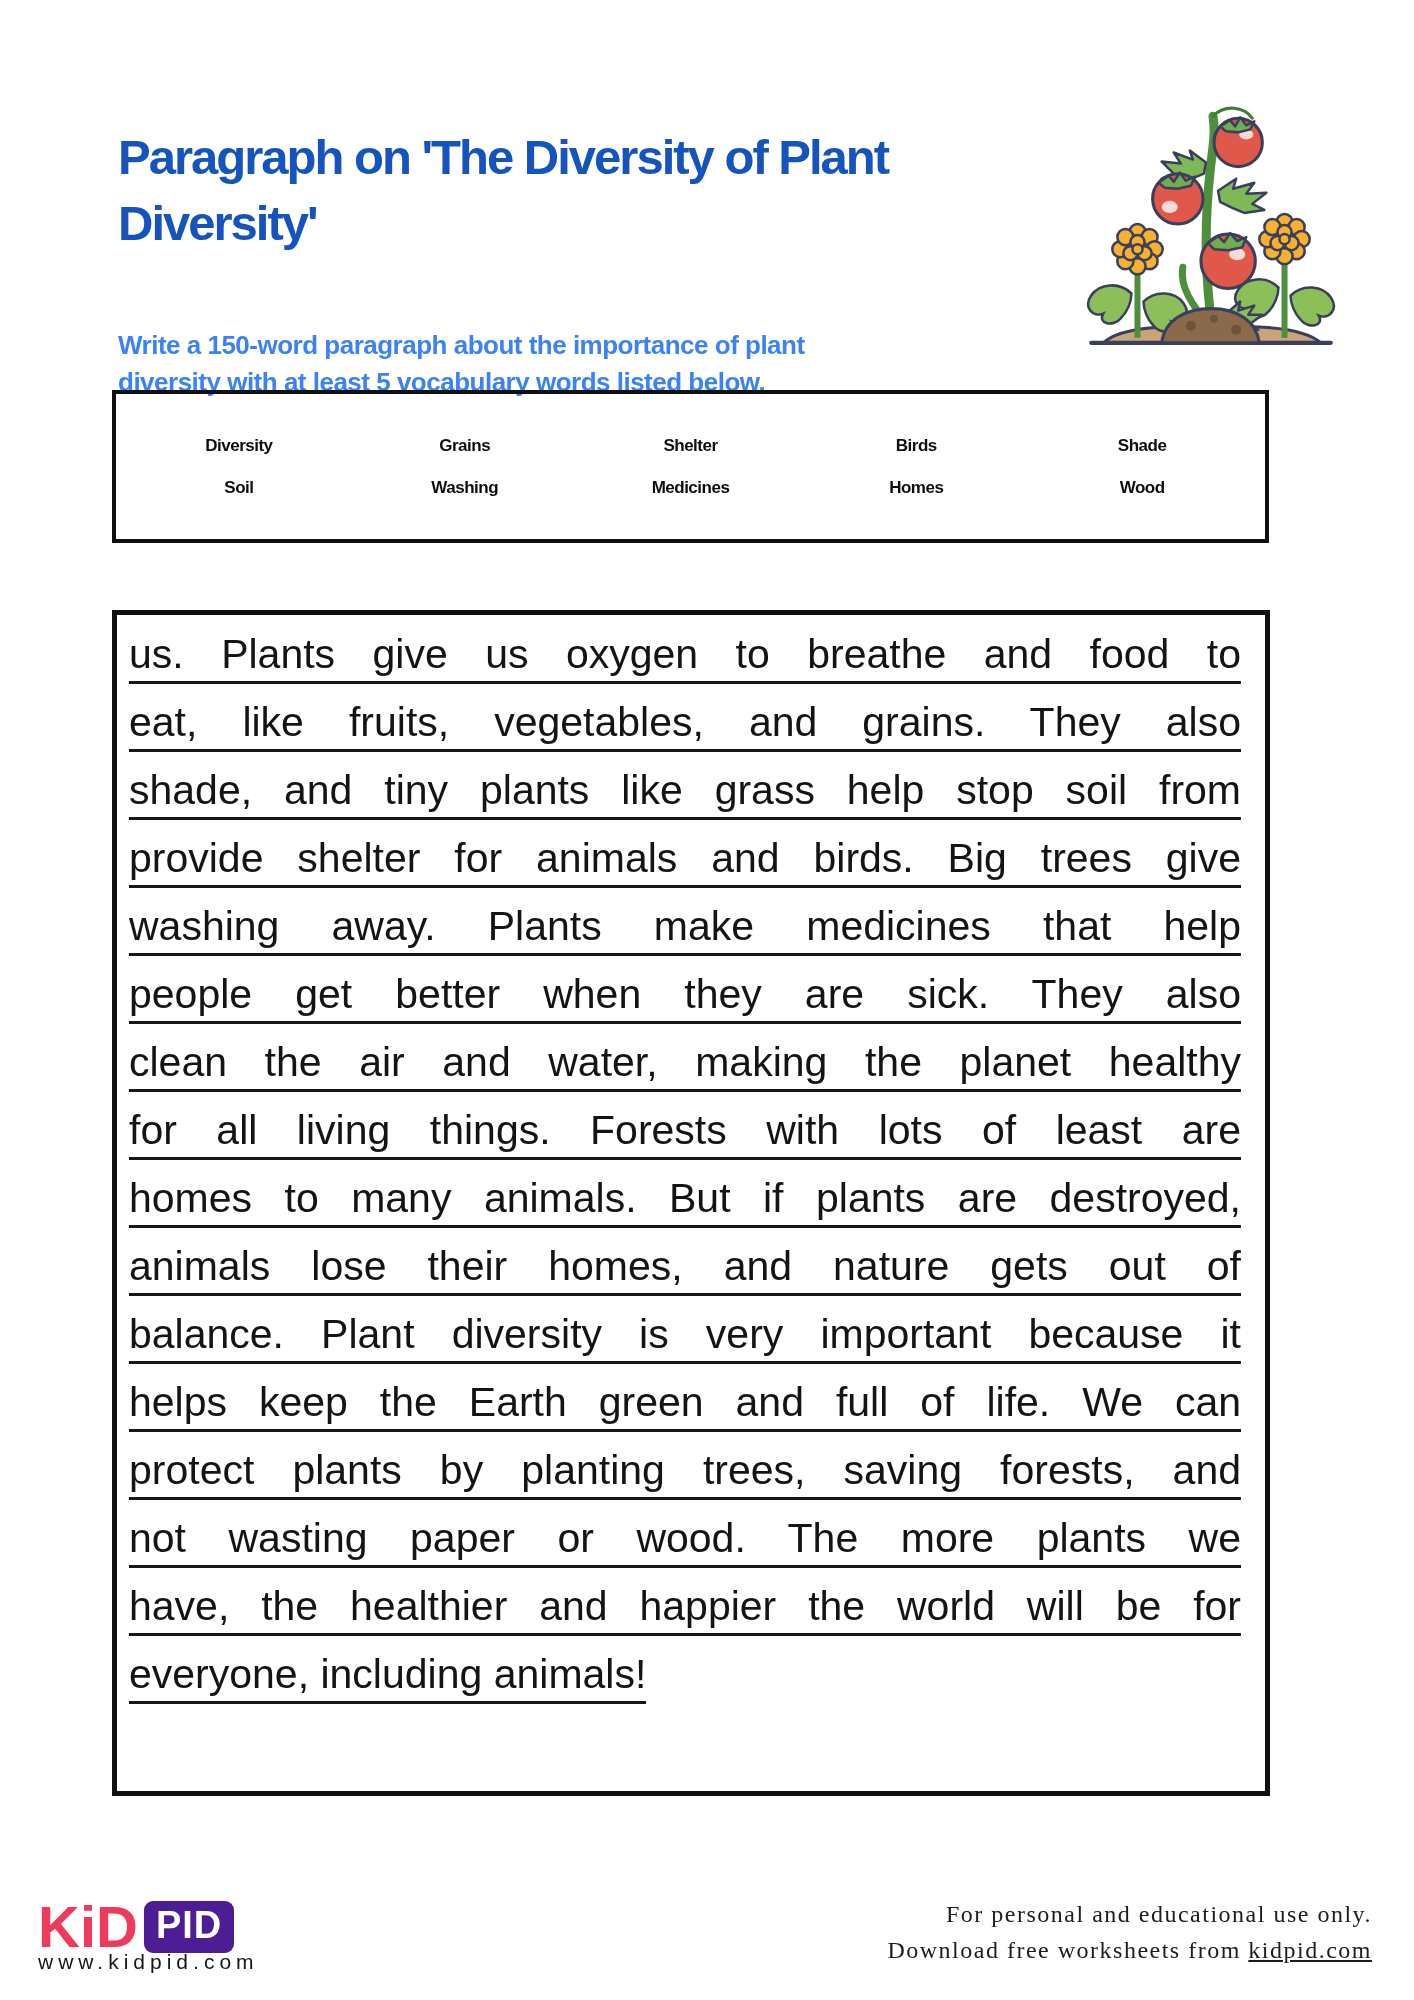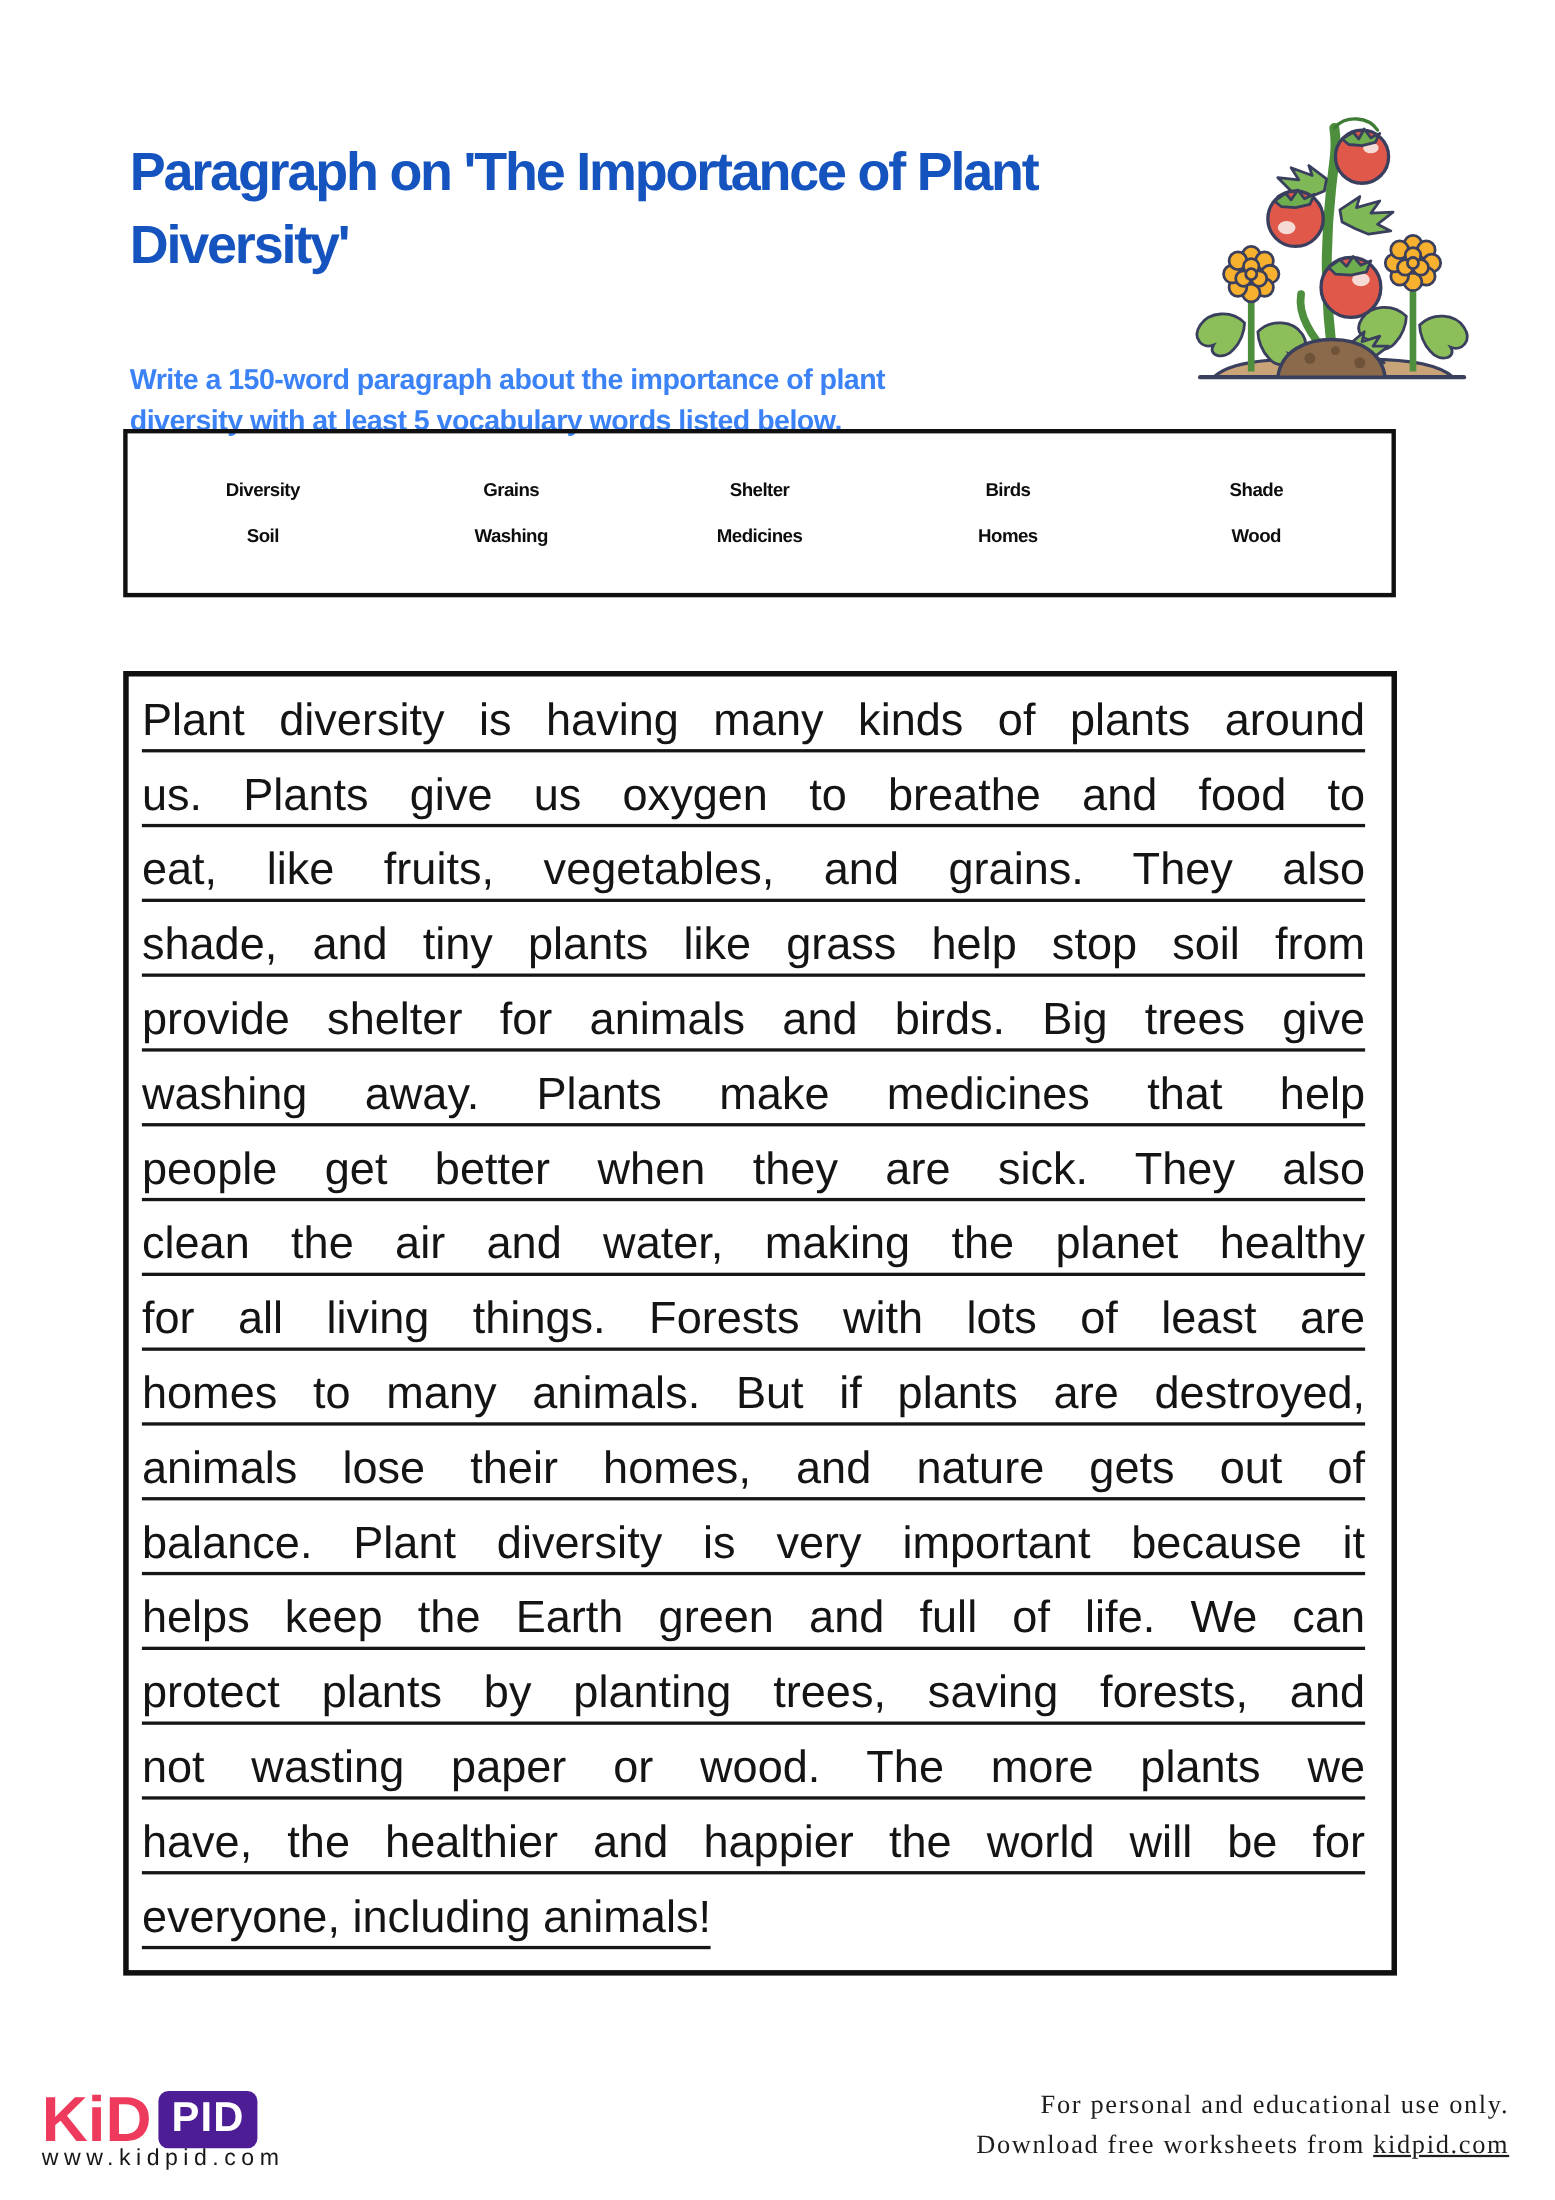--- a/index.html
+++ b/index.html
@@ -118,21 +118,21 @@
     letter-spacing:1.5px;
     color:#1c1c1c;
     margin-left:30px;
   }
   .usage .link { text-decoration:underline; }
 </style>
 </head>
 <body>
 
 <div class="title">
-  <div>Paragraph on 'The Importance of Plant</div>
+  <div>Paragraph on 'The Diversity of Plant</div>
   <div>Diversity'</div>
 </div>
 
 <div class="instructions">
   <div>Write a 150-word paragraph about the importance of plant</div>
   <div>diversity with at least 5 vocabulary words listed below.</div>
 </div>
 
 <svg class="illustration" viewBox="0 0 250 280" aria-hidden="true">
 
@@ -220,21 +220,20 @@
   <div class="vocab-word">Birds</div>
   <div class="vocab-word">Shade</div>
   <div class="vocab-word">Soil</div>
   <div class="vocab-word">Washing</div>
   <div class="vocab-word">Medicines</div>
   <div class="vocab-word">Homes</div>
   <div class="vocab-word">Wood</div>
 </div>
 
 <div class="para-box">
-  <div class="para-line">Plant diversity is having many kinds of plants around</div>
   <div class="para-line">us. Plants give us oxygen to breathe and food to</div>
   <div class="para-line">eat, like fruits, vegetables, and grains. They also</div>
   <div class="para-line">shade, and tiny plants like grass help stop soil from</div>
   <div class="para-line">provide shelter for animals and birds. Big trees give</div>
   <div class="para-line">washing away. Plants make medicines that help</div>
   <div class="para-line">people get better when they are sick. They also</div>
   <div class="para-line">clean the air and water, making the planet healthy</div>
   <div class="para-line">for all living things. Forests with lots of least are</div>
   <div class="para-line">homes to many animals. But if plants are destroyed,</div>
   <div class="para-line">animals lose their homes, and nature gets out of</div>

